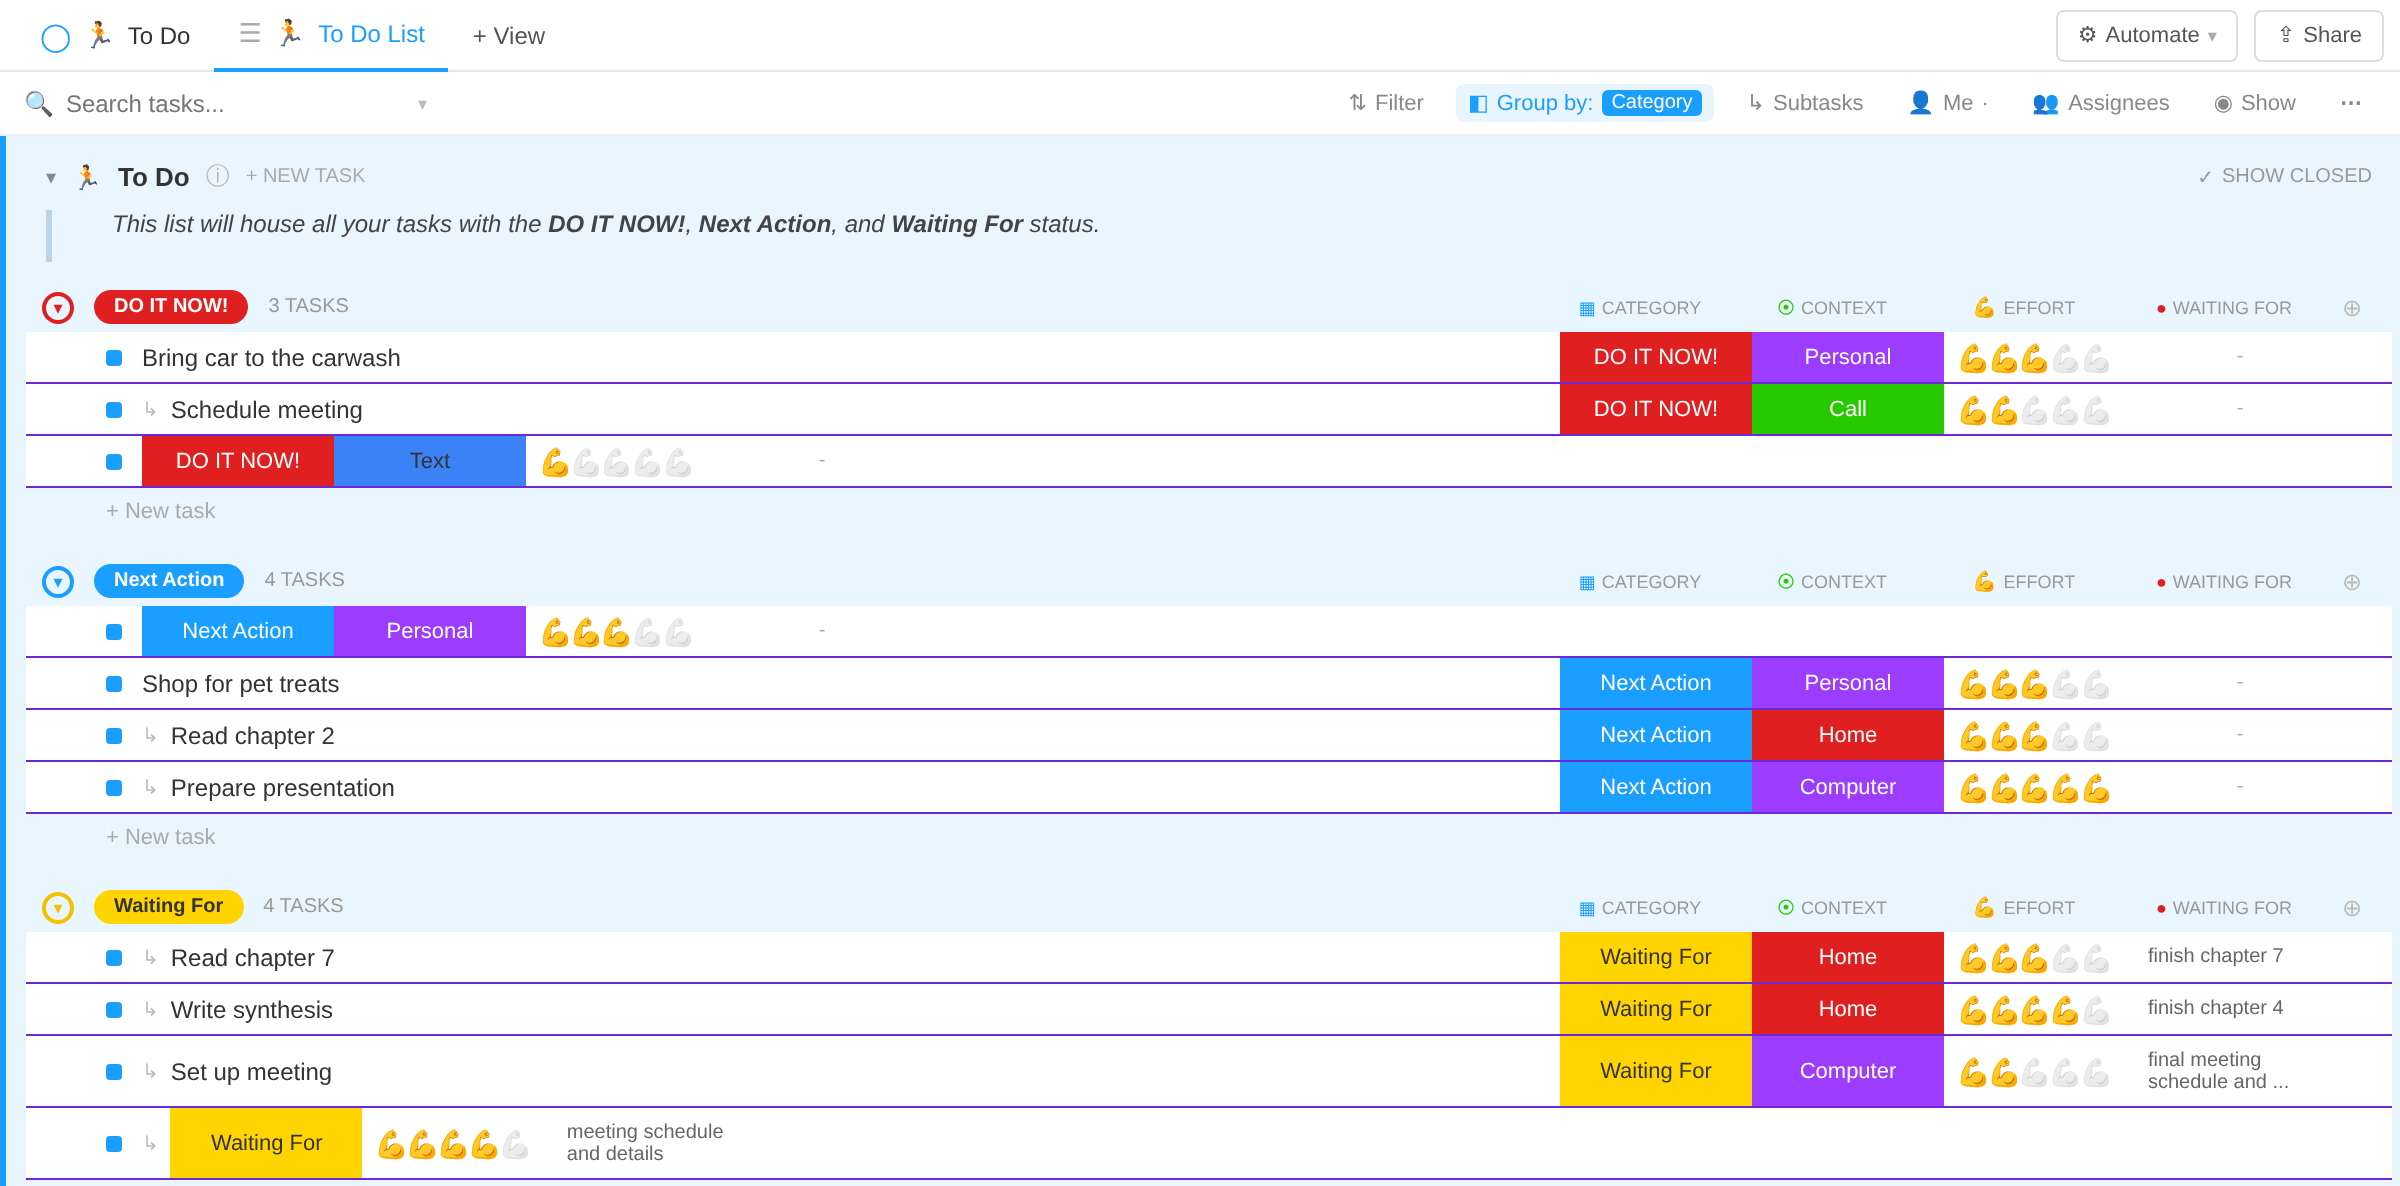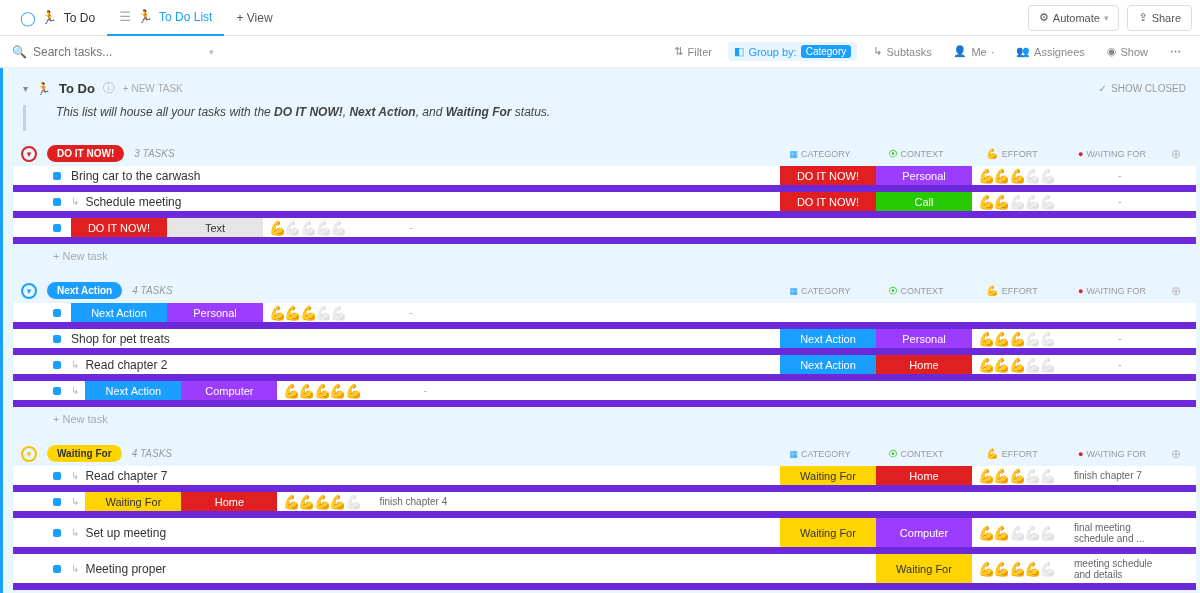--- a/index.html
+++ b/index.html
@@ -31,39 +31,39 @@
 .group { margin: 10px 0 4px 0; }
 .grouphead { display: flex; align-items: center; padding: 4px 8px; gap: 10px; }
 .gcircle { width: 16px; height: 16px; border: 2px solid; border-radius: 50%; display: flex; align-items: center; justify-content: center; font-size: 9px; cursor: pointer; }
 .gcircle.red { border-color: #e02020; color: #e02020; }
 .gcircle.blue { border-color: #1a9eff; color: #1a9eff; }
 .gcircle.yellow { border-color: #f2c200; color: #f2c200; }
 .gpill { color: #fff; font-size: 10px; font-weight: 700; padding: 3px 10px; border-radius: 10px; cursor: pointer; }
 .gpill.red { background: #e02020; }
 .gpill.blue { background: #1a9eff; }
 .gpill.yellow { background: #ffd400; color: #333; }
-.gcount { font-size: 10px; color: #999; font-style: italic; }
+.gcount { font-size: 10px; color: #999; }
 .colhead { display: flex; align-items: center; gap: 0; font-size: 9px; color: #999; }
 .col { width: 96px; text-align: center; display: flex; align-items: center; justify-content: center; gap: 3px; }
 .col.effort { width: 96px; }
 .col.wait { width: 104px; }
 .addcol { width: 24px; text-align: center; font-size: 12px; color: #bbb; cursor: pointer; }
-.taskrow { display: flex; align-items: center; background: #fff; border-bottom: 7px solid #6d28d9; height: 26px; padding-left: 40px; }
+.taskrow { display: flex; align-items: center; background: #fff; border-bottom: 1px solid #6d28d9; height: 26px; padding-left: 40px; }
 .taskrow.tall { height: 36px; }
 .sq { width: 8px; height: 8px; background: #1a9eff; border-radius: 2px; margin-right: 10px; flex-shrink: 0; }
 .sub { color: #bbb; font-size: 10px; margin-right: 6px; }
 .tname { flex: 1; font-size: 12px; color: #333; }
 .catcell { width: 96px; height: 100%; display: flex; align-items: center; justify-content: center; color: #fff; font-size: 11px; }
 .catcell.red { background: #e02020; }
 .catcell.blue { background: #1a9eff; }
 .catcell.yellow { background: #ffd400; color: #333; }
 .ctxcell { width: 96px; height: 100%; display: flex; align-items: center; justify-content: center; color: #fff; font-size: 11px; }
 .ctxcell.purple { background: #9b3cff; }
 .ctxcell.green { background: #27c900; }
-.ctxcell.gold { background: #e5e5e5; color: #333; }
+.ctxcell.gold { background: #3b82f6; color: #333; }
 .ctxcell.dkred { background: #e02020; }
 .ctxcell.cyan { background: #1a9eff; }
 .effcell { width: 96px; text-align: left; font-size: 14px; letter-spacing: -2px; padding-left: 6px; }
 .waitcell { width: 104px; text-align: left; font-size: 10px; color: #666; padding: 2px 6px; display: flex; align-items: center; }
 .waitcell.center { justify-content: center; color: #aaa; }
 .endpad { width: 24px; }
 .newtaskrow { padding: 6px 40px; font-size: 11px; color: #aaa; cursor: pointer; }
 </style>
 </head>
 <body>
@@ -227,20 +227,21 @@
       <span class="tname">Read chapter 2</span>
       <div class="catcell blue">Next Action</div>
       <div class="ctxcell dkred">Home</div>
       <div class="effcell"><span style="filter:none">💪</span><span style="filter:none">💪</span><span style="filter:none">💪</span><span style="filter:grayscale(1) opacity(0.35)">💪</span><span style="filter:grayscale(1) opacity(0.35)">💪</span></div>
       <div class="waitcell center">-</div>
       <div class="endpad"></div>
         </div>
         <div class="taskrow">
       <span class="sq"></span>
       <span class="sub">↳</span>
+      <span class="tname">Prepare presentation</span>
       <div class="catcell blue">Next Action</div>
       <div class="ctxcell purple">Computer</div>
       <div class="effcell"><span style="filter:none">💪</span><span style="filter:none">💪</span><span style="filter:none">💪</span><span style="filter:none">💪</span><span style="filter:none">💪</span></div>
       <div class="waitcell center">-</div>
       <div class="endpad"></div>
         </div>
         <div class="newtaskrow">+ New task</div>
       </div>
       <div class="group">
         <div class="grouphead">
@@ -262,40 +263,40 @@
       <span class="tname">Read chapter 7</span>
       <div class="catcell yellow">Waiting For</div>
       <div class="ctxcell dkred">Home</div>
       <div class="effcell"><span style="filter:none">💪</span><span style="filter:none">💪</span><span style="filter:none">💪</span><span style="filter:grayscale(1) opacity(0.35)">💪</span><span style="filter:grayscale(1) opacity(0.35)">💪</span></div>
       <div class="waitcell ">finish chapter 7</div>
       <div class="endpad"></div>
         </div>
         <div class="taskrow">
       <span class="sq"></span>
       <span class="sub">↳</span>
+      <span class="tname">Write synthesis</span>
       <div class="catcell yellow">Waiting For</div>
       <div class="ctxcell dkred">Home</div>
       <div class="effcell"><span style="filter:none">💪</span><span style="filter:none">💪</span><span style="filter:none">💪</span><span style="filter:none">💪</span><span style="filter:grayscale(1) opacity(0.35)">💪</span></div>
       <div class="waitcell ">finish chapter 4</div>
       <div class="endpad"></div>
         </div>
         <div class="taskrow tall">
       <span class="sq"></span>
       <span class="sub">↳</span>
       <span class="tname">Set up meeting</span>
       <div class="catcell yellow">Waiting For</div>
       <div class="ctxcell purple">Computer</div>
       <div class="effcell"><span style="filter:none">💪</span><span style="filter:none">💪</span><span style="filter:grayscale(1) opacity(0.35)">💪</span><span style="filter:grayscale(1) opacity(0.35)">💪</span><span style="filter:grayscale(1) opacity(0.35)">💪</span></div>
       <div class="waitcell ">final meeting schedule and ...</div>
       <div class="endpad"></div>
         </div>
         <div class="taskrow tall">
       <span class="sq"></span>
       <span class="sub">↳</span>
-      <span class="tname">Meeting proper</span>
       <div class="catcell yellow">Waiting For</div>
       <div class="effcell"><span style="filter:none">💪</span><span style="filter:none">💪</span><span style="filter:none">💪</span><span style="filter:none">💪</span><span style="filter:grayscale(1) opacity(0.35)">💪</span></div>
       <div class="waitcell ">meeting schedule and details</div>
       <div class="endpad"></div>
         </div>
         <div class="newtaskrow">+ New task</div>
       </div>
     </div>
 </div>
 

